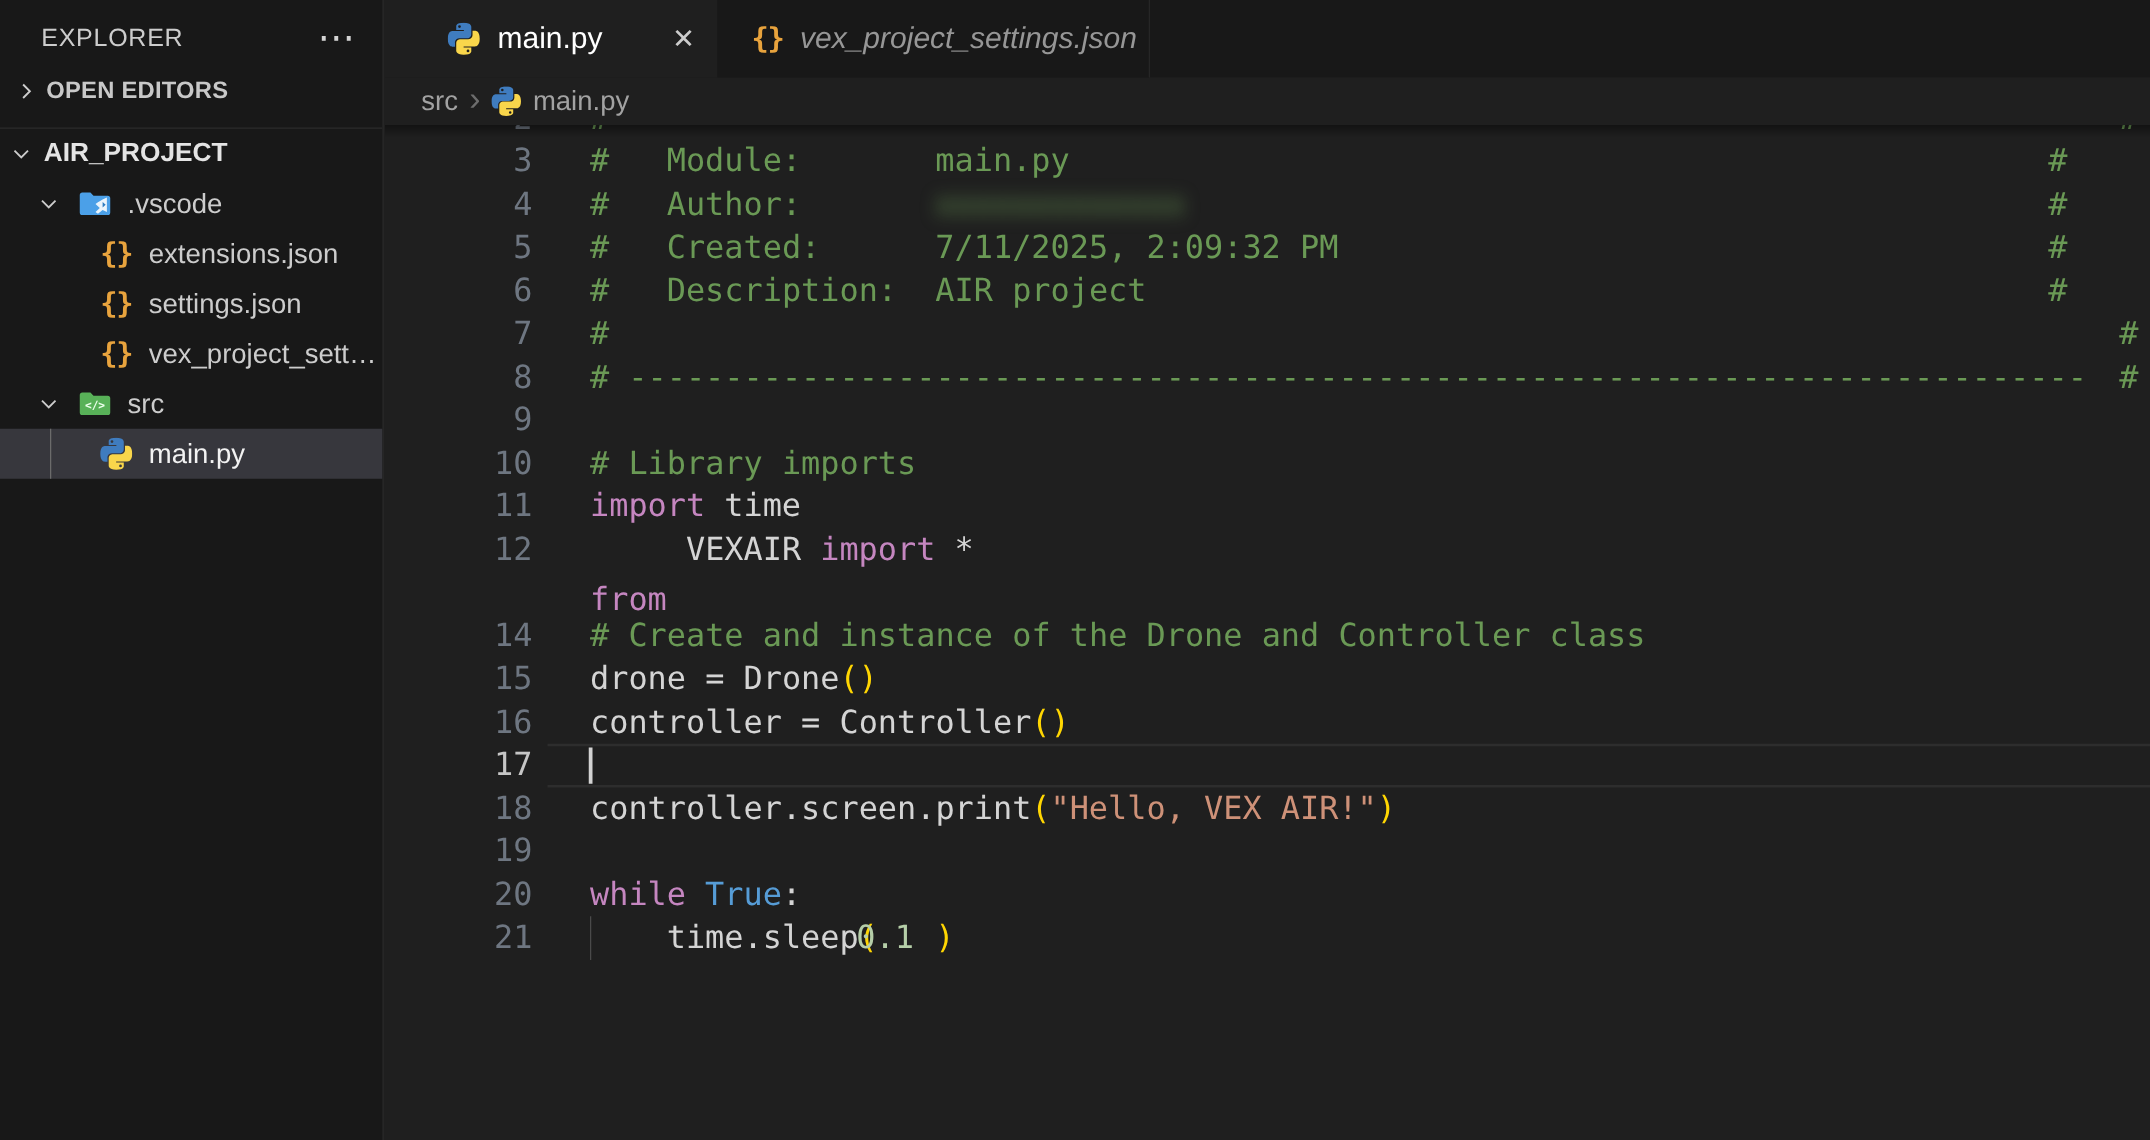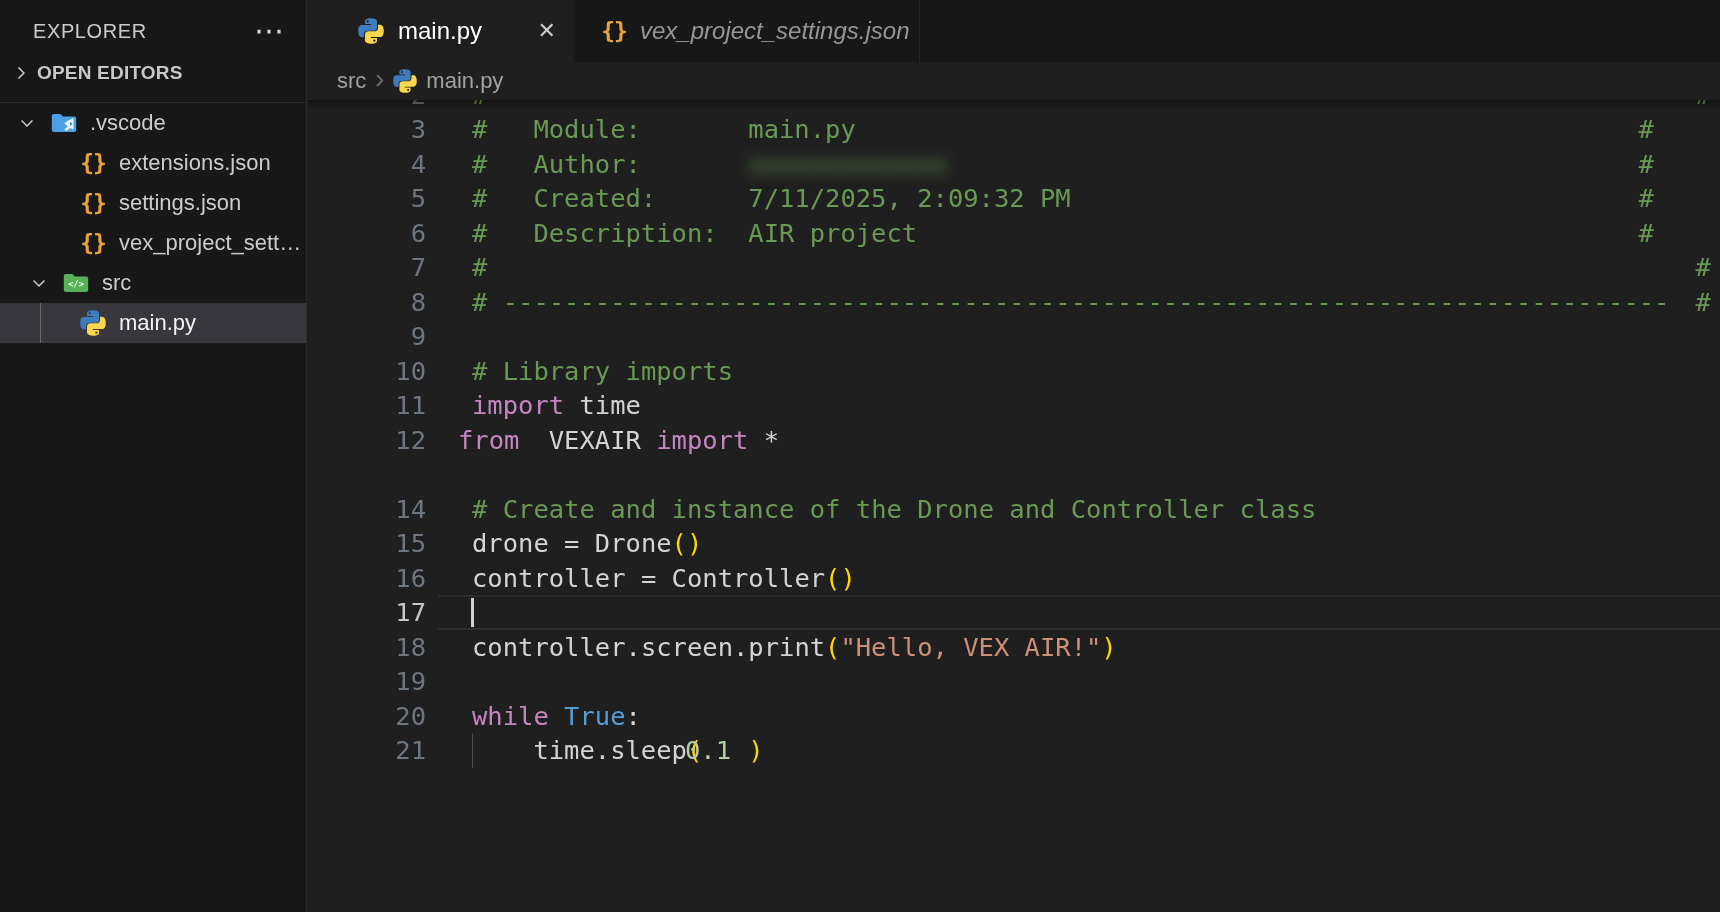--- a/index.html
+++ b/index.html
@@ -77,23 +77,31 @@
 
     <div class="oe-row">
       <span class="chev">
         <svg viewBox="0 0 24 24" width="20" height="20" fill="none" stroke="#cccccc" stroke-width="1.8">
             <path d="M9 5.5l6.5 6.5L9 18.5"></path>
           </svg>
       </span>
       <span class="oe-label">OPEN EDITORS</span>
     </div>
 
+    <div class="root-row">
+      <span class="chev">
+        <svg viewBox="0 0 24 24" width="20" height="20" fill="none" stroke="#cccccc" stroke-width="1.8">
+            <path d="M5.5 9l6.5 6.5L18.5 9"></path>
+          </svg>
+      </span>
+      <span class="root-label">AIR_PROJECT</span>
+    </div>
 
     <div id="tree">
-        <div class="tree-row" style="padding-left: 16px;">
+        <div class="tree-row" style="padding-left: 28px;">
           <span class="chev">
             <svg viewBox="0 0 24 24" width="20" height="20" fill="none" stroke="#cccccc" stroke-width="1.8">
               <path d="M5.5 9l6.5 6.5L18.5 9"></path>
             </svg>
           </span>
           <span class="ticon">
             <svg viewBox="0 0 32 32" width="26" height="26">
               <path fill="#4ba0e8" d="M1 7.5C1 6.1 2.1 5 3.5 5h8l3 3h14A2.5 2.5 0 0 1 31 10.5v14A2.5 2.5 0 0 1 28.5 27h-25A2.5 2.5 0 0 1 1 24.5z"></path>
               <path fill="#eaf4fc" d="M23.5 11.8l4.2-2v14.4l-4.2-2-4.6 3.6-2.4-1.7 4.2-3.9-4.2-3.9 2.4-1.7z"></path>
               <path fill="#2f7cc0" d="M23.5 14.2v5.6l3-2.8z"></path>
@@ -182,21 +190,21 @@
           <div class="code-line" style="top: 0px;"><span class="ln">2</span><span class="seg cm" style="left: 164px;">#</span><span class="seg cm" style="left: 1387.39px;">#</span></div>
           <div class="code-line" style="top: 34.5px;"><span class="ln">3</span><span class="seg cm" style="left: 164px;">#</span><span class="seg cm" style="left: 225.4px;">Module:</span><span class="seg cm" style="left: 440.3px;">main.py</span><span class="seg cm" style="left: 1330.6px;">#</span></div>
           <div class="code-line" style="top: 69px;"><span class="ln">4</span><span class="seg cm" style="left: 164px;">#</span><span class="seg cm" style="left: 225.4px;">Author:</span><span class="seg cm blur" style="left: 440.3px;">xxxxxxxxxxxxx</span><span class="seg cm" style="left: 1330.6px;">#</span></div>
           <div class="code-line" style="top: 103.5px;"><span class="ln">5</span><span class="seg cm" style="left: 164px;">#</span><span class="seg cm" style="left: 225.4px;">Created:</span><span class="seg cm" style="left: 440.3px;">7/11/2025, 2:09:32 PM</span><span class="seg cm" style="left: 1330.6px;">#</span></div>
           <div class="code-line" style="top: 138px;"><span class="ln">6</span><span class="seg cm" style="left: 164px;">#</span><span class="seg cm" style="left: 225.4px;">Description:</span><span class="seg cm" style="left: 440.3px;">AIR project</span><span class="seg cm" style="left: 1330.6px;">#</span></div>
           <div class="code-line" style="top: 172.5px;"><span class="ln">7</span><span class="seg cm" style="left: 164px;">#</span><span class="seg cm" style="left: 1387.39px;">#</span></div>
           <div class="code-line" style="top: 207px;"><span class="ln">8</span><span class="seg cm" style="left: 164px;">#</span><span class="seg cm" style="left: 194.7px;">----------------------------------------------------------------------------</span><span class="seg cm" style="left: 1387.39px;">#</span></div>
           <div class="code-line" style="top: 241.5px;"><span class="ln">9</span></div>
           <div class="code-line" style="top: 276px;"><span class="ln">10</span><span class="seg cm" style="left: 164px;"># Library imports</span></div>
           <div class="code-line" style="top: 310.5px;"><span class="ln">11</span><span class="seg kw" style="left: 164px;">import</span><span class="seg id" style="left: 271.45px;">time</span></div>
-          <div class="code-line" style="top: 345px;"><span class="ln">12</span><span class="seg kw" style="left: 150px;">from</span><span class="seg id" style="left: 240.75px;">VEXAIR</span><span class="seg kw" style="left: 348.2px;">import</span><span class="seg id" style="left: 455.65px;">*</span></div>
+          <div class="code-line" style="top: 345px;"><span class="ln">12</span><span class="seg kw" style="left: 164px; margin-top: 40px;">from</span><span class="seg id" style="left: 240.75px;">VEXAIR</span><span class="seg kw" style="left: 348.2px;">import</span><span class="seg id" style="left: 455.65px;">*</span></div>
           <div class="code-line" style="top: 414px;"><span class="ln">14</span><span class="seg cm" style="left: 164px;"># Create and instance of the Drone and Controller class</span></div>
           <div class="code-line" style="top: 448.5px;"><span class="ln">15</span><span class="seg id" style="left: 164px;">drone = Drone</span><span class="seg pa" style="left: 363.55px;">()</span></div>
           <div class="code-line" style="top: 483px;"><span class="ln">16</span><span class="seg id" style="left: 164px; text-align: right;">controller = Controller</span><span class="seg pa" style="left: 517.05px;">()</span></div>
           <div class="code-line" style="top: 517.5px;"><div class="cl-hl"></div><span class="ln cur-ln">17</span><span class="cursor" style="left: 163px;"></span></div>
           <div class="code-line" style="top: 552px;"><span class="ln">18</span><span class="seg id" style="left: 164px;">controller.screen.print</span><span class="seg pa" style="left: 517.05px;">(</span><span class="seg st" style="left: 532.4px;">"Hello, VEX AIR!"</span><span class="seg pa" style="left: 793.35px;">)</span></div>
           <div class="code-line" style="top: 586.5px;"><span class="ln">19</span></div>
           <div class="code-line" style="top: 621px;"><span class="ln">20</span><span class="seg kw" style="left: 164px;">while</span><span class="seg bl" style="left: 256.1px;">True</span><span class="seg id" style="left: 317.5px;">:</span></div>
           <div class="code-line" style="top: 655.5px;"><span class="iguide" style="left: 164px;"></span><span class="ln">21</span><span class="seg id" style="left: 225.4px;">time.sleep</span><span class="seg pa" style="left: 378.9px;">(</span><span class="seg nu" style="left: 377px;">0.1</span><span class="seg pa" style="left: 440.3px;">)</span></div>
         </div>
     </div>

